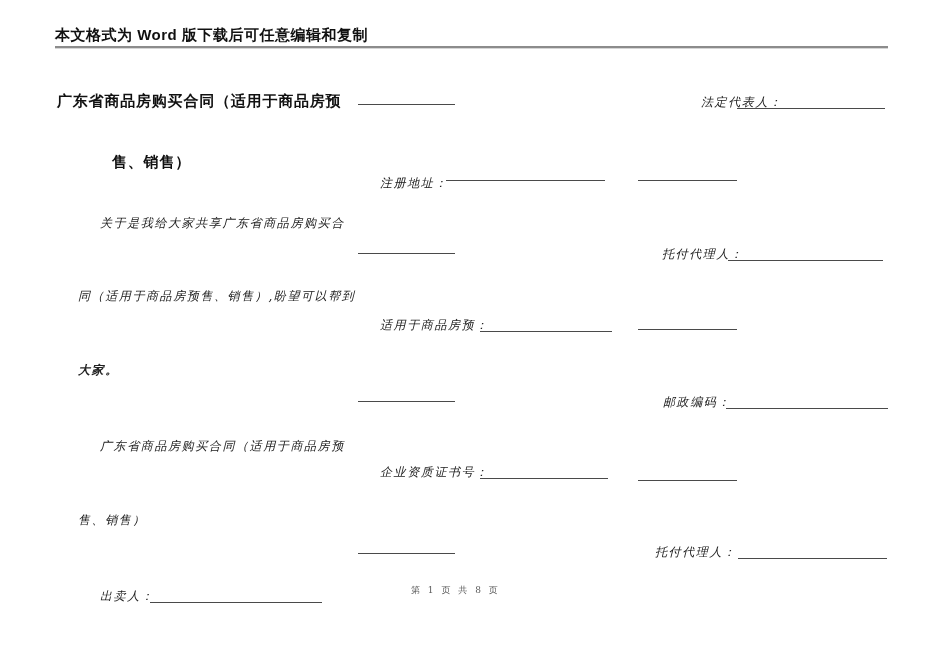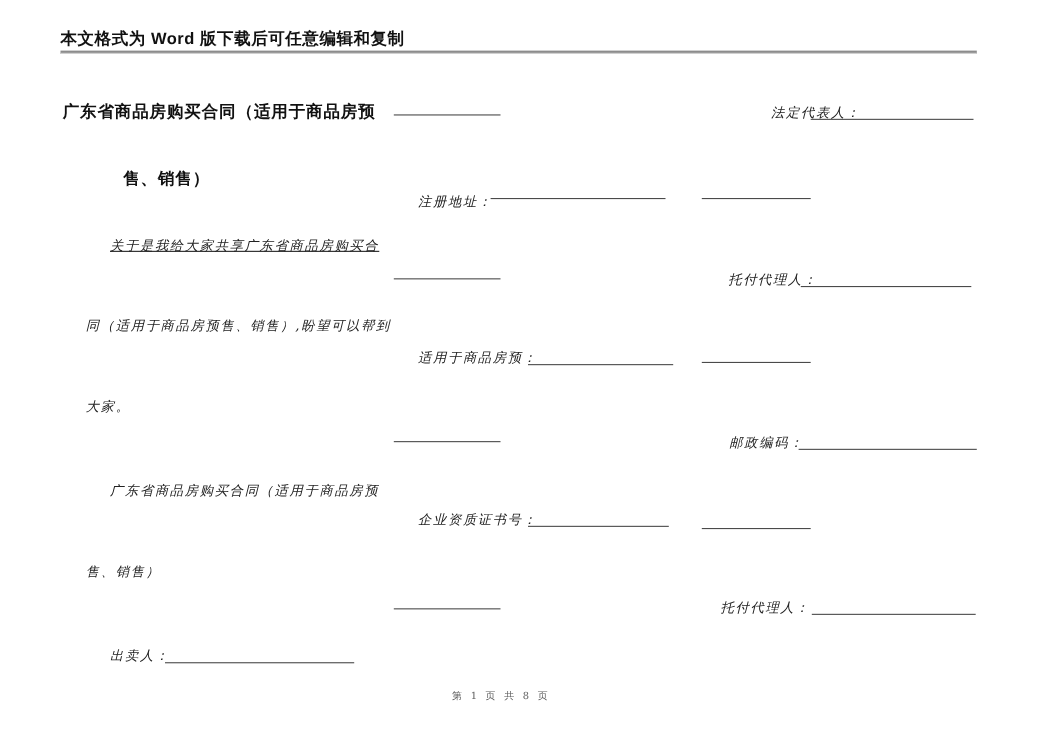--- a/index.html
+++ b/index.html
@@ -64,23 +64,23 @@
 </style>
 </head>
 <body>
 
 <div class="abs hdr-notice" style="left:55px; top:26px;">本文格式为 Word 版下载后可任意编辑和复制</div>
 <div class="abs hdr-rule" style="left:55px; top:46px; width:833px;"></div>
 
 <div class="abs title" style="left:57px; top:92px;">广东省商品房购买合同（适用于商品房预</div>
 <div class="abs title" style="left:112px; top:153px;">售、销售）</div>
 
-<div class="abs kai" style="left:100px; top:215px;text-decoration:underline;">关于是我给大家共享广东省商品房购买合</div>
+<div class="abs kai" style="left:100px; top:215px;">关于是我给大家共享广东省商品房购买合</div>
 <div class="abs kai" style="left:78px; top:288px;">同（适用于商品房预售、销售）,盼望可以帮到</div>
-<div class="abs kai" style="left:78px; top:362px;">大家。</div>
+<div class="abs kai" style="left:78px; top:362px;font-weight:bold;">大家。</div>
 
 <div class="abs kai" style="left:100px; top:438px;">广东省商品房购买合同（适用于商品房预</div>
 <div class="abs kai" style="left:78px; top:512px;">售、销售）</div>
 
 <div class="abs kai" style="left:100px; top:588px;">出卖人：</div>
 <div class="abs uline" style="left:150px; top:602px; width:172px;"></div>
 
 <div class="abs uline" style="left:358px; top:104px; width:97px;"></div>
 
 <div class="abs kai" style="left:380px; top:148px;margin-top:27px;">注册地址：</div>
@@ -107,13 +107,13 @@
 
 <div class="abs kai" style="left:662px; top:246px;">托付代理人：</div>
 <div class="abs uline" style="left:728px; top:260px; width:155px;"></div>
 
 <div class="abs kai" style="left:663px; top:394px;">邮政编码：</div>
 <div class="abs uline" style="left:726px; top:408px; width:162px;"></div>
 
 <div class="abs kai" style="left:655px; top:544px;">托付代理人：</div>
 <div class="abs uline" style="left:738px; top:558px; width:149px;"></div>
 
-<div class="abs footer" style="left:411px; top:626px;text-align:right;">第 1 页 共 8 页</div>
+<div class="abs footer" style="left:411px; top:584px;text-align:right;">第 1 页 共 8 页</div>
 
 </body></html>

